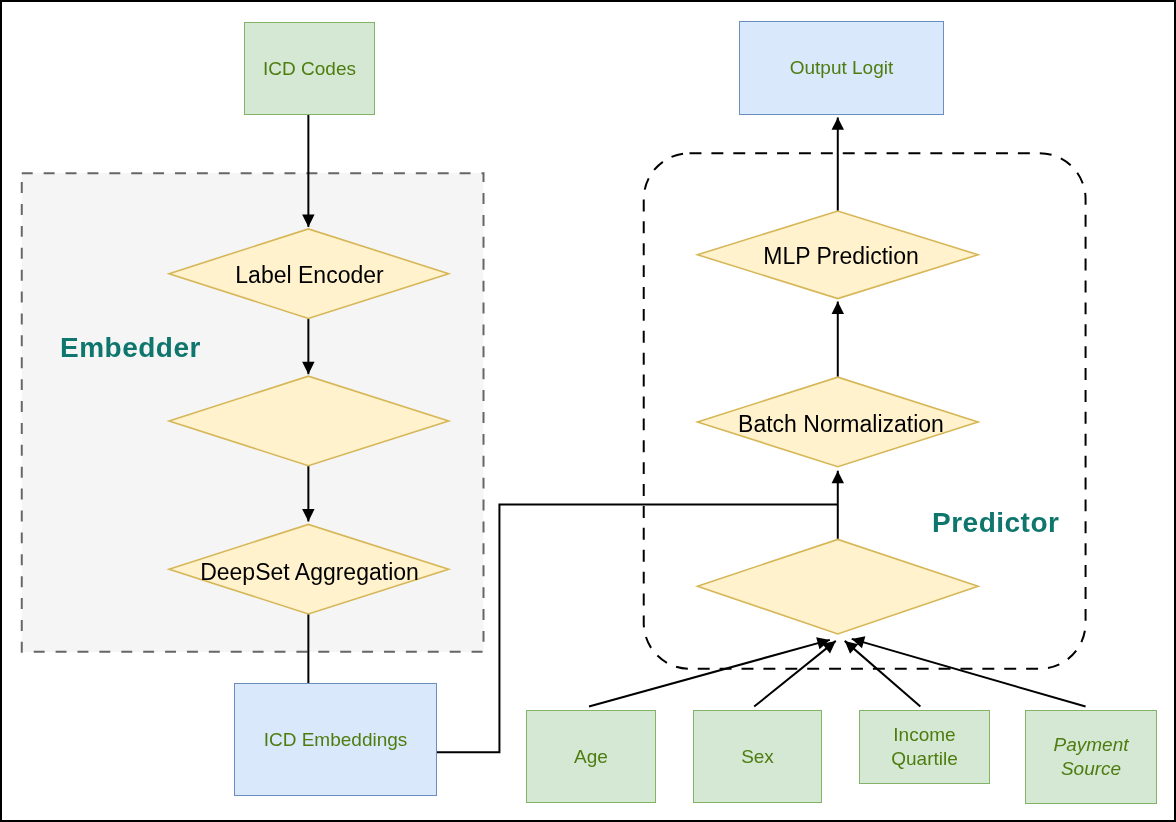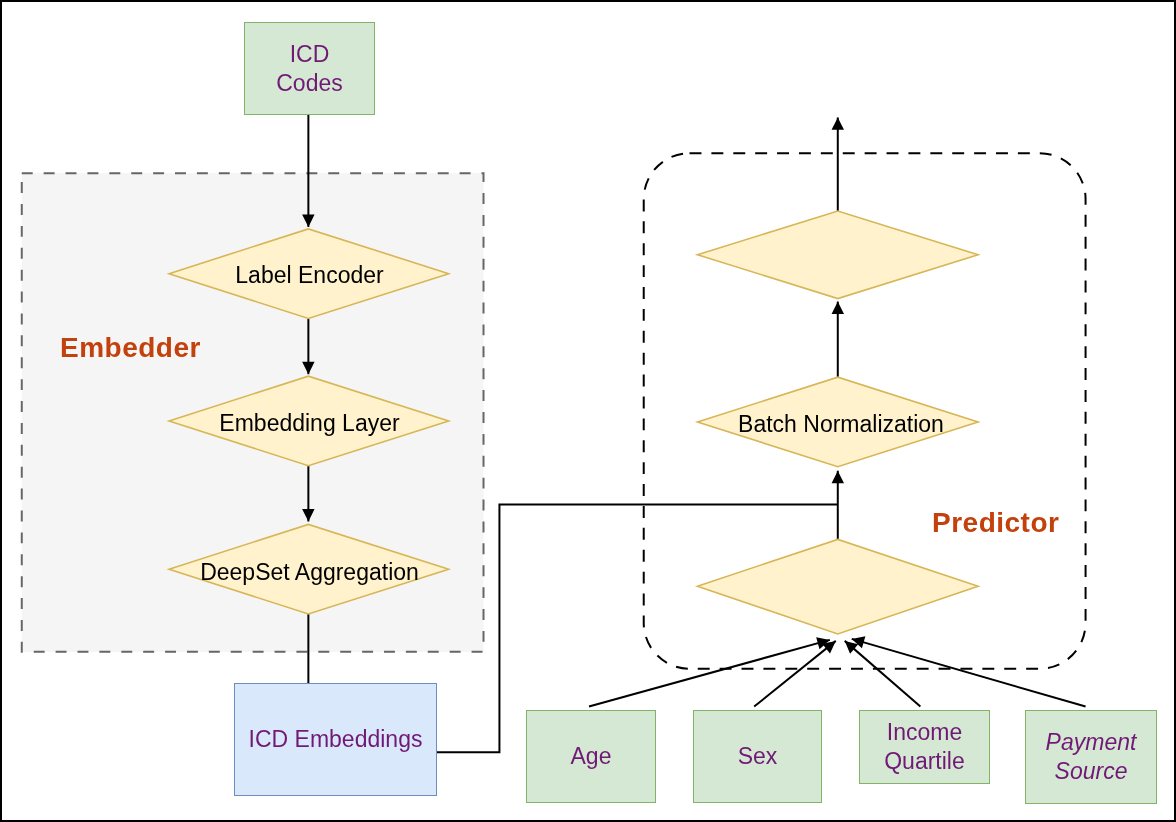--- a/index.html
+++ b/index.html
@@ -13,31 +13,31 @@
     overflow:hidden;
   }
   .layer { position:absolute; left:0; top:0; width:100%; height:100%; }
   svg polygon { stroke:#d6b656; stroke-width:1.6; }
   svg .grp-embedder { stroke:#666666; stroke-width:2; stroke-dasharray:11 11; }
   svg .grp-predictor { fill:none; stroke:#000000; stroke-width:2; stroke-dasharray:12 10; }
   svg .edge { stroke:#000000; stroke-width:2; fill:none; }
   .node {
     position:absolute; box-sizing:border-box;
     display:flex; align-items:center; justify-content:center;
-    text-align:center; font-size:23px; color:#701a75; line-height:1.25;
+    text-align:center; font-size:19px; color:#4d7c0f; line-height:1.25;
     padding:13px;
   }
   .green { background:#d5e8d4; border:1.5px solid #82b366; }
   .blue  { background:#dae8fc; border:1.5px solid #6c8ebf; }
   .dlabel {
     position:absolute; display:flex; align-items:center; justify-content:center;
     text-align:center; font-size:23px; color:#000;
   }
   .glabel {
-    position:absolute; font-weight:bold; font-size:28px; color:#c2410c;
+    position:absolute; font-weight:bold; font-size:28px; color:#0f766e;
     letter-spacing:0.5px;
   }
 </style>
 </head>
 <body>
 
 <div class="canvas">
 
   <svg class="layer" viewBox="0 0 1176 822">
     <defs>
@@ -69,27 +69,28 @@
     <polygon points="167,273 307,228 448,273 307,318" fill="#fff2cc"></polygon>
     <polygon points="167,421 307,376 448,421 307,466" fill="#fff2cc"></polygon>
     <polygon points="167,570 307,525 448,570 307,615" fill="#fff2cc"></polygon>
 
     <polygon points="698,254 839,210 980,254 839,298" fill="#fff2cc"></polygon>
     <polygon points="698,422 839,377 980,422 839,467" fill="#fff2cc"></polygon>
     <polygon points="698,587 839,540 980,587 839,635" fill="#fff2cc"></polygon>
   </svg>
 
   <div class="node green" style="left:242px; top:20px;  width:131px; height:93px;">ICD Codes</div>
+  <div class="node blue" style="left:737px; top:19px;  width:205px; height:94px;">Output Logit</div>
   <div class="node blue" style="left:205px; top:681px; width:203px; height:113px;margin-left:27px;">ICD Embeddings</div>
   <div class="node green" style="left:524px; top:708px; width:130px; height:93px;">Age</div>
   <div class="node green" style="left:691px; top:708px; width:129px; height:93px;">Sex</div>
   <div class="node green" style="left:857px; top:708px; width:131px; height:74px;">Income Quartile</div>
   <div class="node green" style="left:1023px; top:708px; width:132px; height:94px;font-style:italic;">Payment Source</div>
 
   <div class="dlabel" style="left:167px; top:228px; width:281px; height:90px;">Label Encoder</div>
-  <div class="dlabel" style="left:167px; top:376px; width:281px; height:90px;">Embedding Layer</div>
   <div class="dlabel" style="left:167px; top:525px; width:281px; height:90px;">DeepSet Aggregation</div>
+  <div class="dlabel" style="left:698px; top:210px; width:282px; height:88px;">MLP Prediction</div>
   <div class="dlabel" style="left:698px; top:377px; width:282px; height:90px;">Batch Normalization</div>
 
   <div class="glabel" style="left:58px; top:330px;">Embedder</div>
   <div class="glabel" style="left:930px; top:505px;">Predictor</div>
 
 </div>
 
 </body></html>

